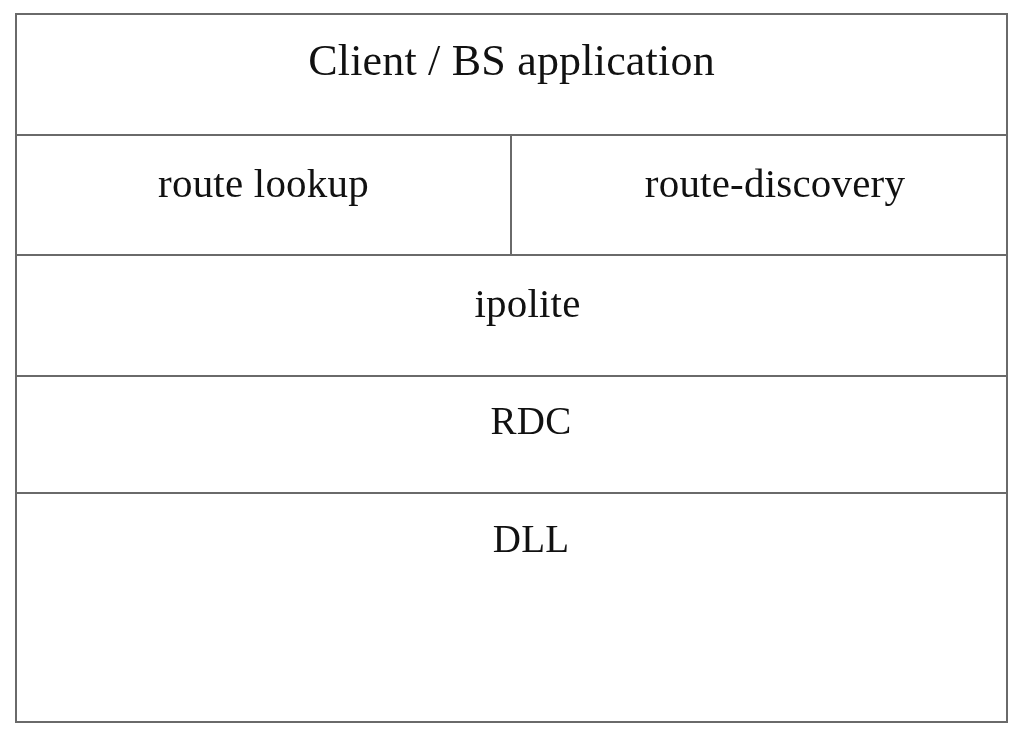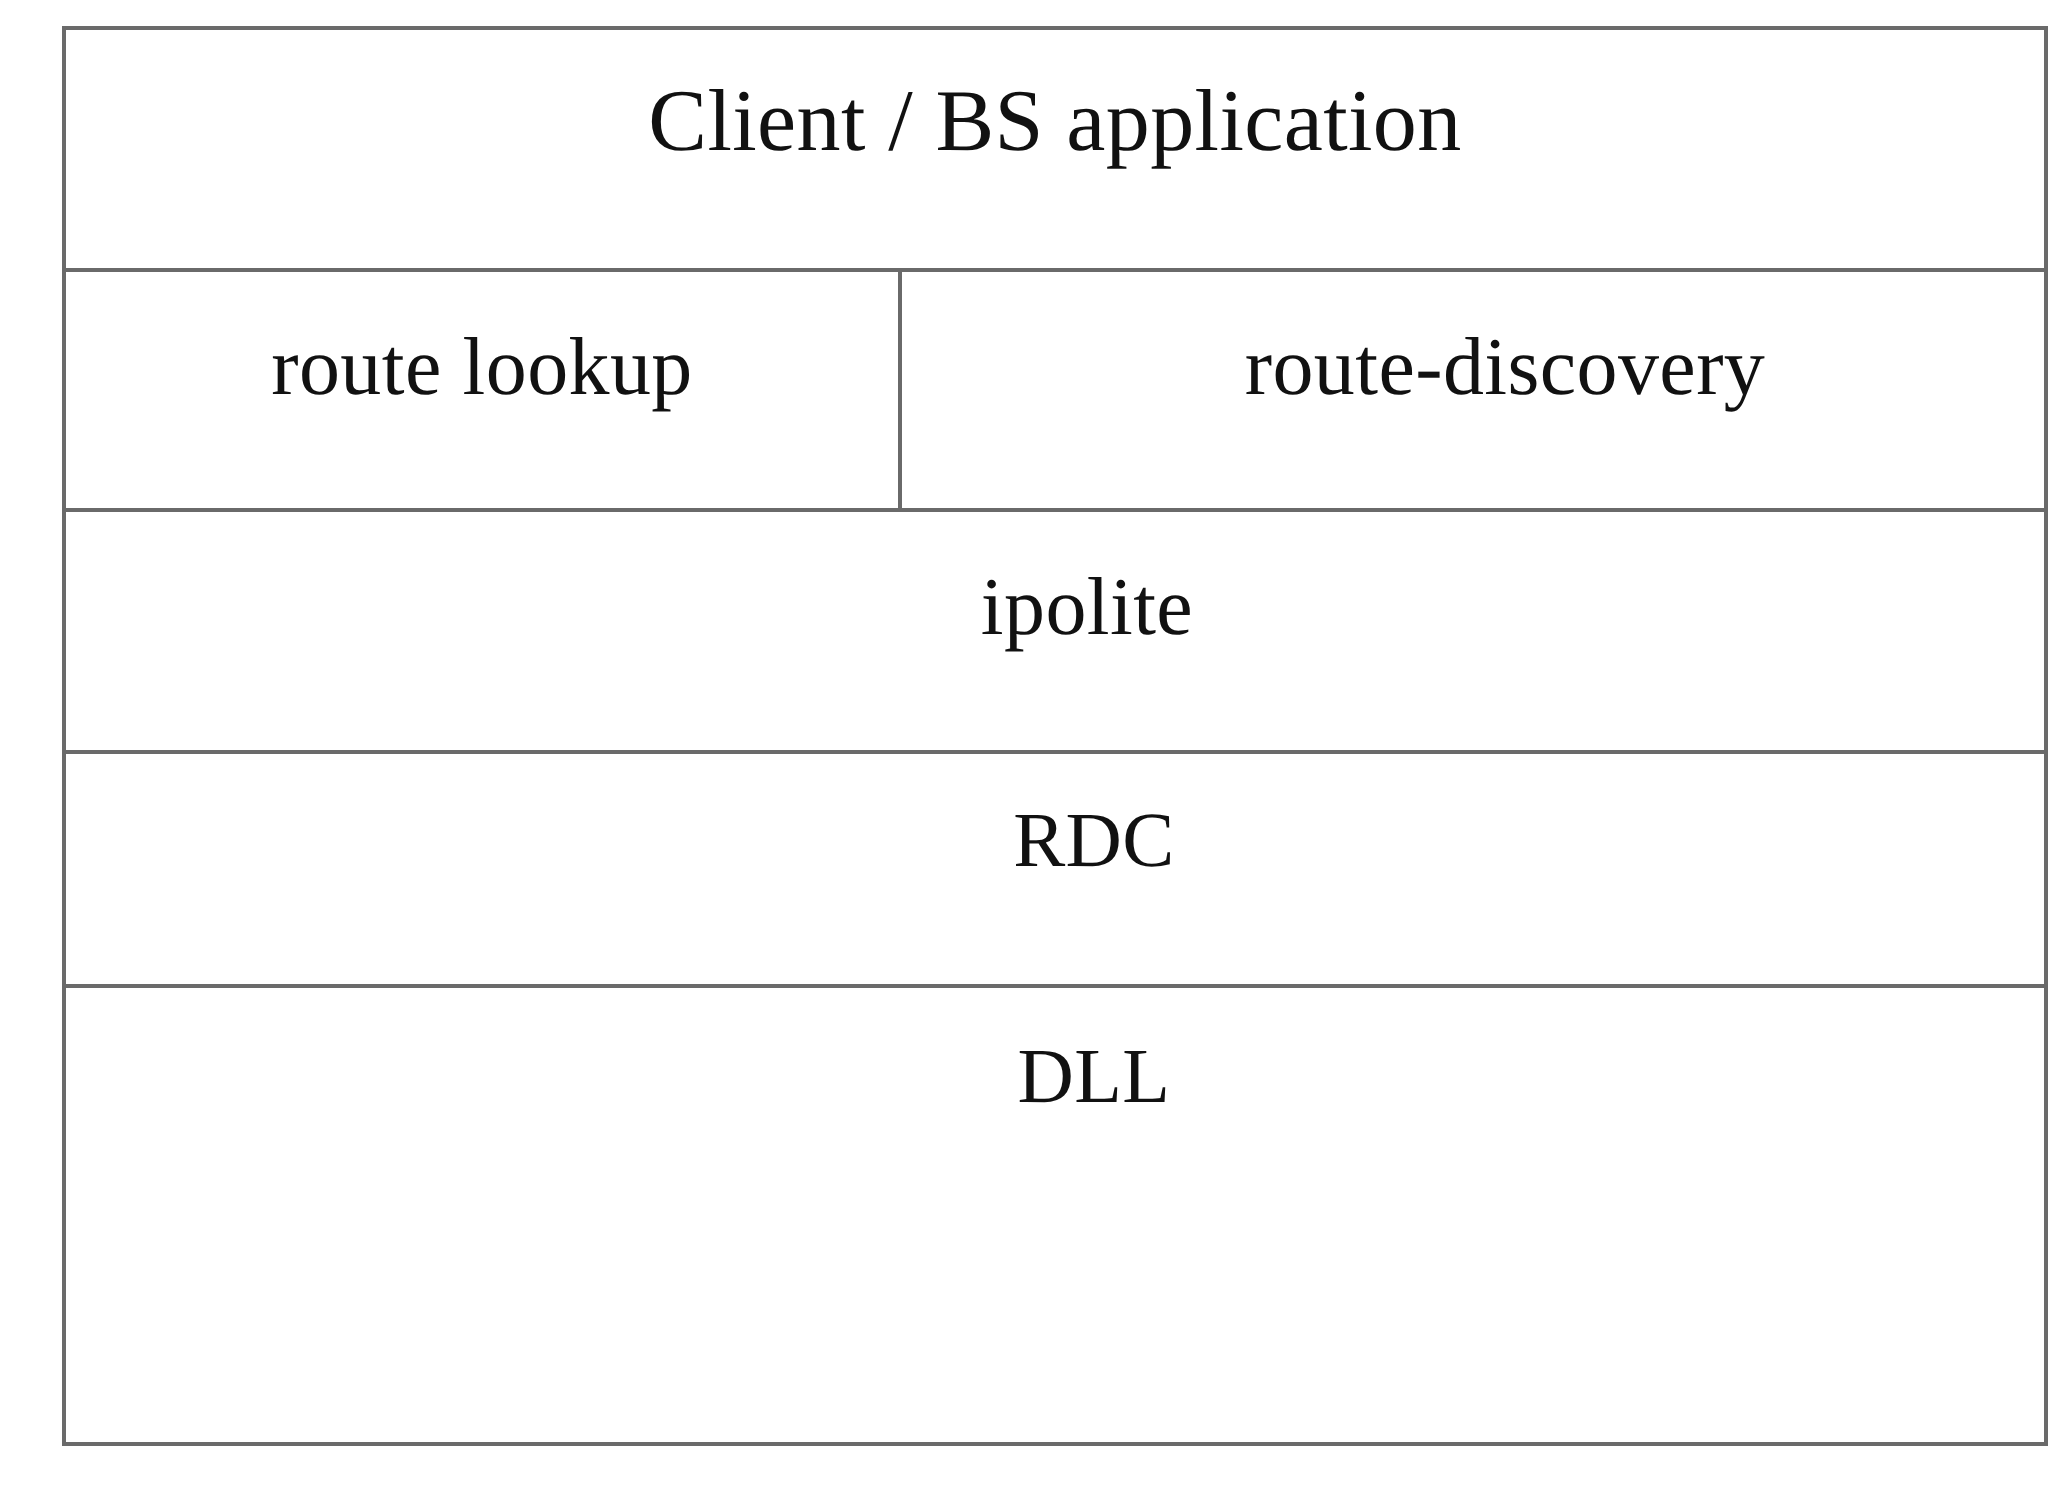--- a/index.html
+++ b/index.html
@@ -19,21 +19,21 @@
   #canvas {
     position: relative;
     width: 1024px;
     height: 743px;
     background: #ffffff;
   }
 
   
   .stack {
     position: absolute;
-    left: 31px;
+    left: 15px;
     top: 13px;
     width: 993px;
     height: 710px;
     box-sizing: border-box;
     border: 2px solid #6a6a6a;
     background: #ffffff;
     display: flex;
     flex-direction: column;
   }
 
@@ -69,21 +69,21 @@
     padding: 0;
   }
   .cell {
     box-sizing: border-box;
     display: flex;
     align-items: center;
     justify-content: center;
     overflow: hidden;
   }
   .cell-left {
-    width: 418px;
+    width: 495px;
     border-right: 2px solid #6a6a6a;
   }
   .cell-right {
     flex: 1 1 auto;
     padding-left: 32px;
   }
 
   
   .label {
     display: block;

